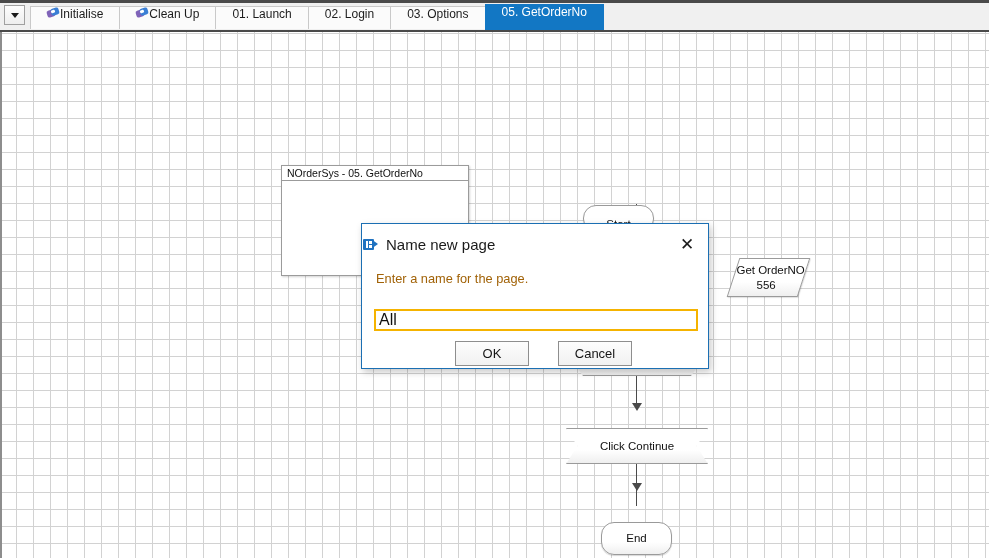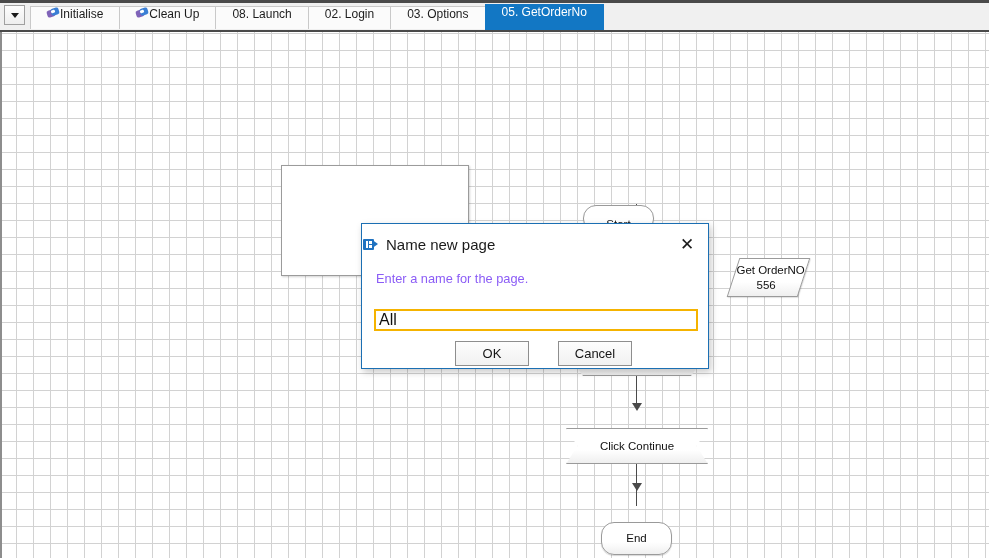--- a/index.html
+++ b/index.html
@@ -292,21 +292,21 @@
     justify-content: center;
     cursor: pointer;
     color: #1b1b1b;
     font-size: 17px;
     line-height: 1;
     font-family: "DejaVu Sans", sans-serif;
   }
 
   .dialog-prompt {
     font-size: 12.8px;
-    color: #8b5cf6;
+    color: #a16207;
     padding: 7px 0 0 14px;
   }
 
   .dialog-input-wrap {
     position: absolute;
     left: 12px; top: 85px;
     width: 324px; height: 22px;
     border: 2px solid #f5b300;
     background: #ffffff;
     box-sizing: border-box;
@@ -375,21 +375,21 @@
       <div class="tab">
         <span class="tab-glyph">
             <i class="a"></i>
             <i class="b"></i>
             <i class="c"></i>
           </span>
         <span>Clean Up</span>
       </div>
 
       <div class="tab">
-        <span>08. Launch</span>
+        <span>01. Launch</span>
       </div>
 
       <div class="tab">
         <span>02. Login</span>
       </div>
 
       <div class="tab">
         <span>03. Options</span>
       </div>
 
@@ -427,20 +427,21 @@
 
     <div class="shape shape-flag" style="left:566px; top:396px; width:142px; height:36px;">
       <span>Click Continue</span>
     </div>
 
     <div class="shape shape-end" style="left:601px; top:490px; width:71px; height:33px;">
       <span>End</span>
     </div>
 
     <div class="note">
+      <div class="note-title">NOrderSys - 05. GetOrderNo</div>
       <div class="note-body"></div>
     </div>
 
     <div class="dialog">
 
       <div class="dialog-titlebar">
         <span class="bp-icon">
           <span class="tri"></span>
             <span class="sq"></span>
         </span>

